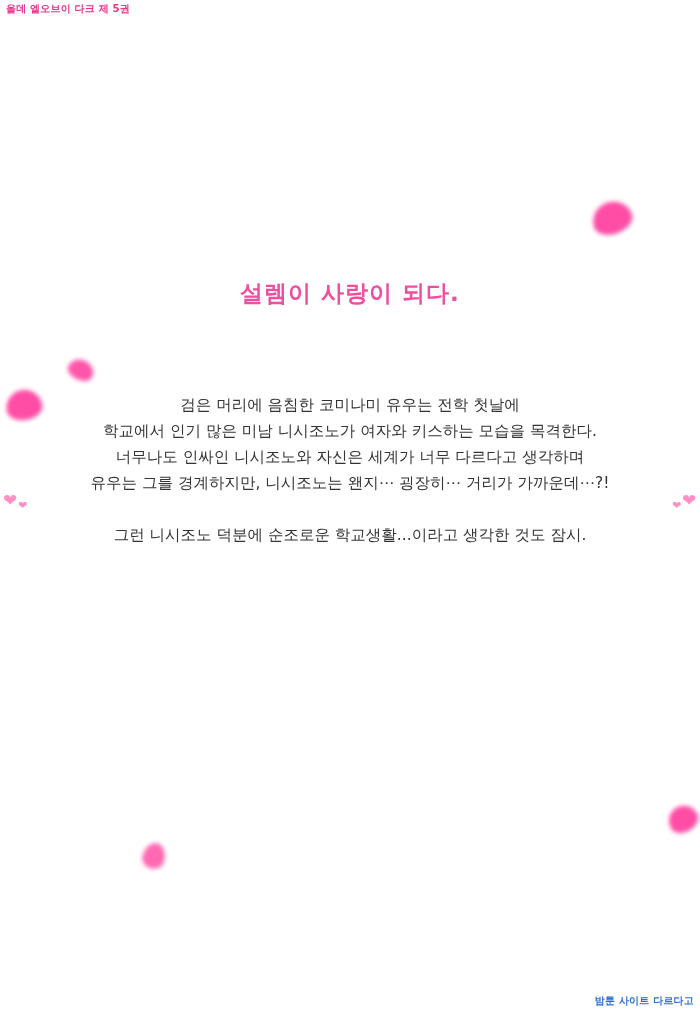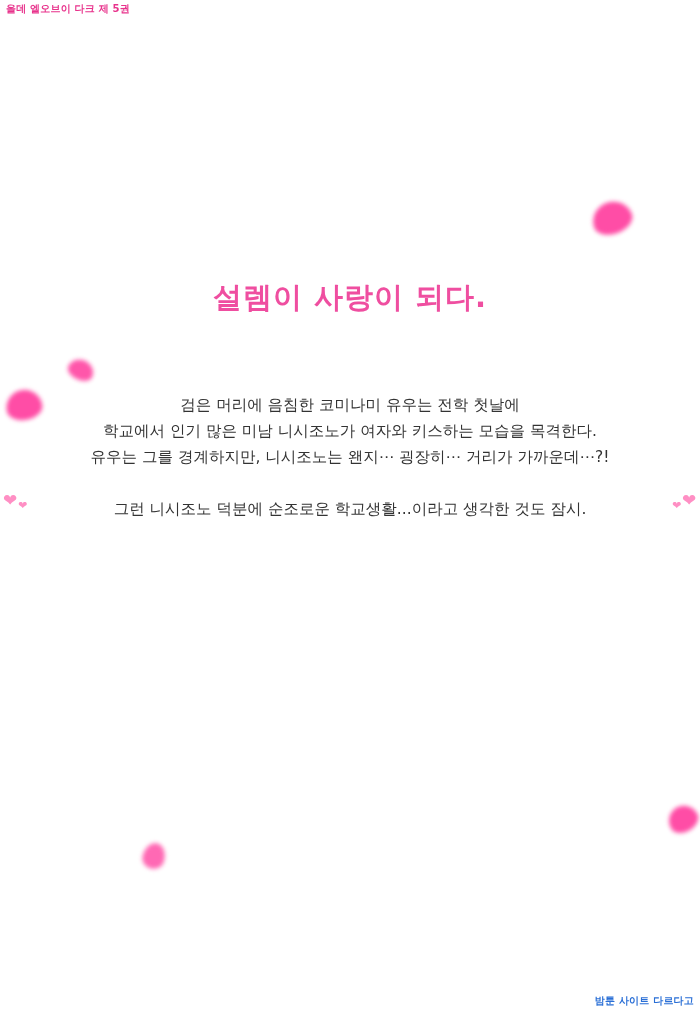--- a/index.html
+++ b/index.html
@@ -70,21 +70,21 @@
     font-weight: bold;
   }
 
   
   .title {
     position: absolute;
     top: 278px;
     left: 0;
     width: 700px;
     text-align: center;
-    font-size: 29px;
+    font-size: 23px;
     font-weight: bold;
     color: #ef4ea0;
     letter-spacing: 1px;
     font-family: "DejaVu Sans", "Liberation Sans", sans-serif;
   }
 
   
   .synopsis {
     position: absolute;
     top: 392px;
@@ -119,20 +119,21 @@
   <span class="heart heart-a">❤</span>
   <span class="heart heart-b">❤</span>
   <span class="heart heart-c">❤</span>
   <span class="heart heart-d">❤</span>
 
   <div class="title">설렘이 사랑이 되다.</div>
 
   <div class="synopsis">
     <p>검은 머리에 음침한 코미나미 유우는 전학 첫날에</p>
     <p>학교에서 인기 많은 미남 니시조노가 여자와 키스하는 모습을 목격한다.</p>
+    <p>너무나도 인싸인 니시조노와 자신은 세계가 너무 다르다고 생각하며</p>
     <p>유우는 그를 경계하지만, 니시조노는 왠지⋯ 굉장히⋯ 거리가 가까운데⋯?!</p>
 
     <div class="gap"></div>
 
     <p>그런 니시조노 덕분에 순조로운 학교생활...이라고 생각한 것도 잠시.</p>
 
     <div class="gap"></div>
 
 
     <div class="gap"></div>

